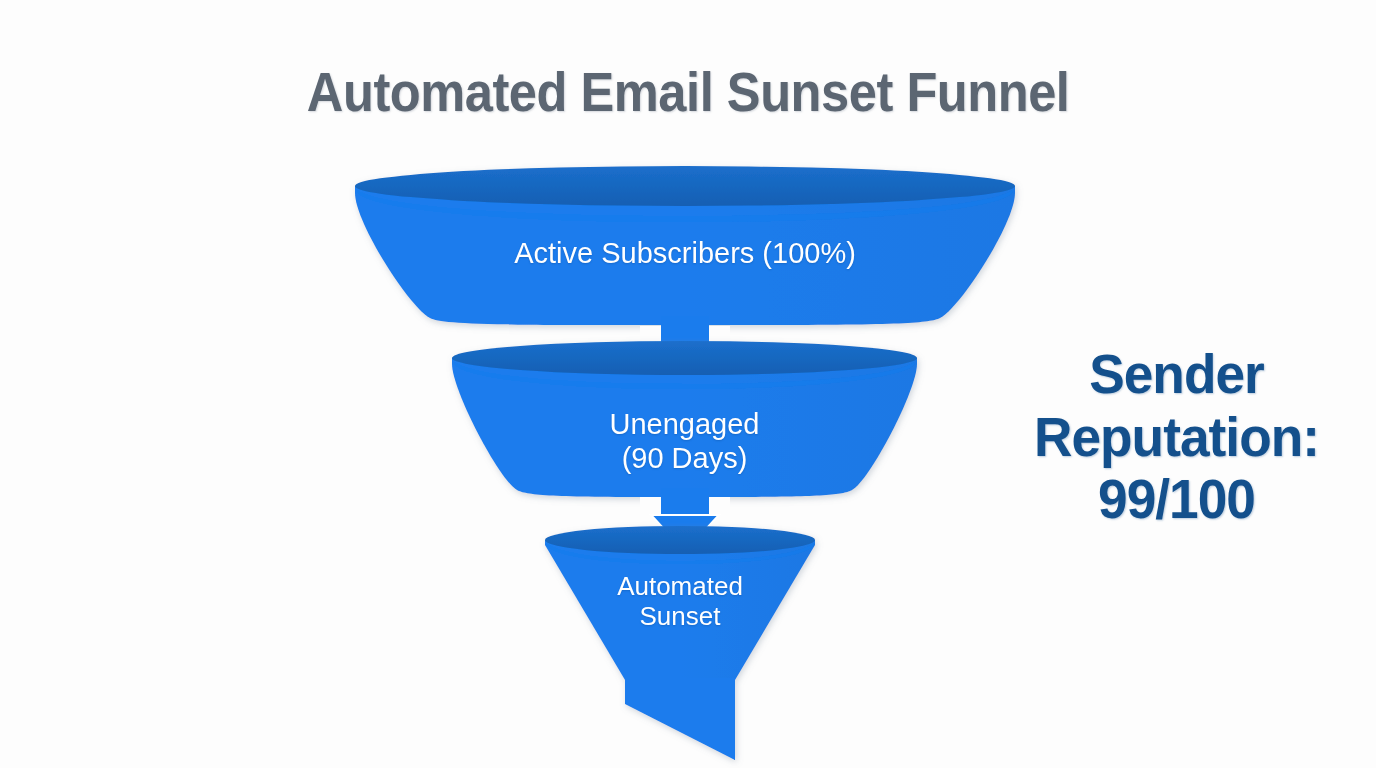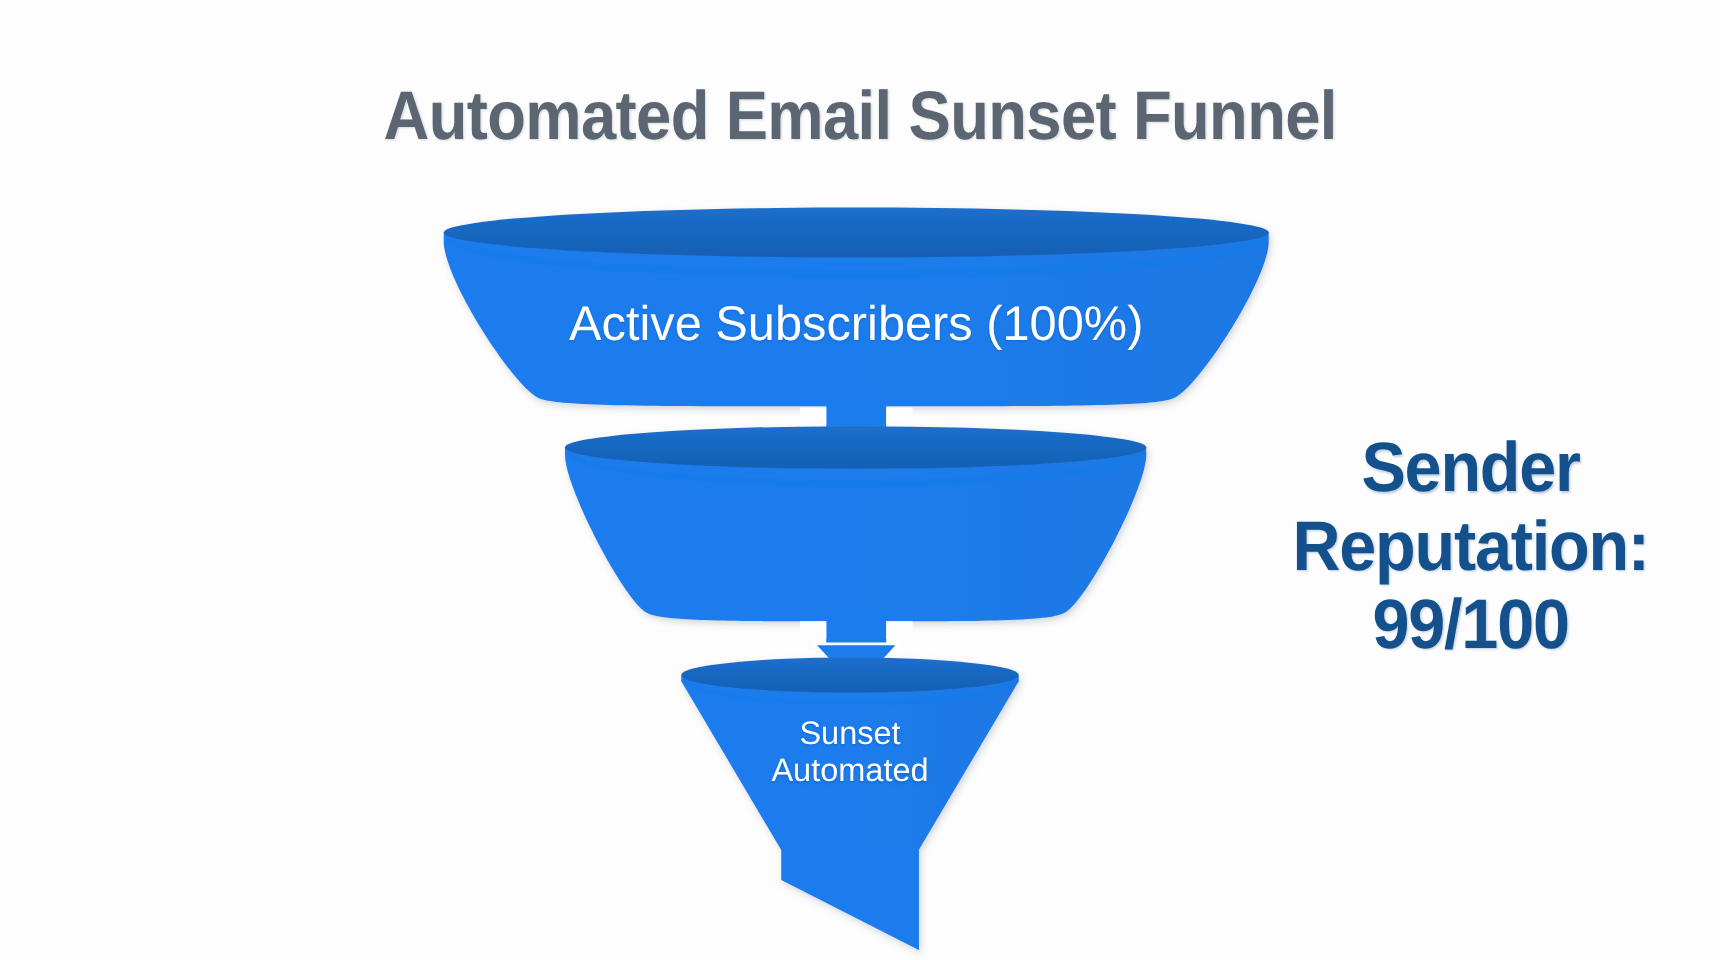--- a/index.html
+++ b/index.html
@@ -52,21 +52,21 @@
     font-weight: normal;
     line-height: 1.16;
     white-space: nowrap;
     user-select: none;
     text-shadow: 0 1px 2px rgba(0,40,90,0.22);
   }
   #label-stage-1 {
     left: 355px;
     top: 219px;
     width: 660px;
-    font-size: 39px;
+    font-size: 29px;
   }
   #label-stage-2 {
     left: 452px;
     top: 390px;
     width: 465px;
     font-size: 29px;
   }
   #label-stage-3 {
     left: 545px;
     top: 553px;
@@ -185,24 +185,28 @@
       <ellipse cx="680" cy="522" rx="135" ry="14" fill="url(#rimGrad1)"></ellipse>
       <path d="M 546,525 C 560,536 610,543 680,543 C 750,543 800,536 814,525
                C 814,537 758,546 680,546 C 602,546 546,537 546,525 Z" fill="#1a7ced" opacity="0.55"></path>
     </g>
   </svg>
 
   <div class="stage-label" id="label-stage-1">
     <span>Active Subscribers (100%)</span>
   </div>
 
+  <div class="stage-label" id="label-stage-2">
+    <div>Unengaged</div>
+    <div>(90 Days)</div>
+  </div>
 
   <div class="stage-label" id="label-stage-3">
+    <div>Automated</div>
     <div>Sunset</div>
-    <div>Automated</div>
   </div>
 
   <div class="metric">
     <div>Sender</div>
     <div>Reputation:</div>
     <div>99/100</div>
   </div>
 
 </div>
 

